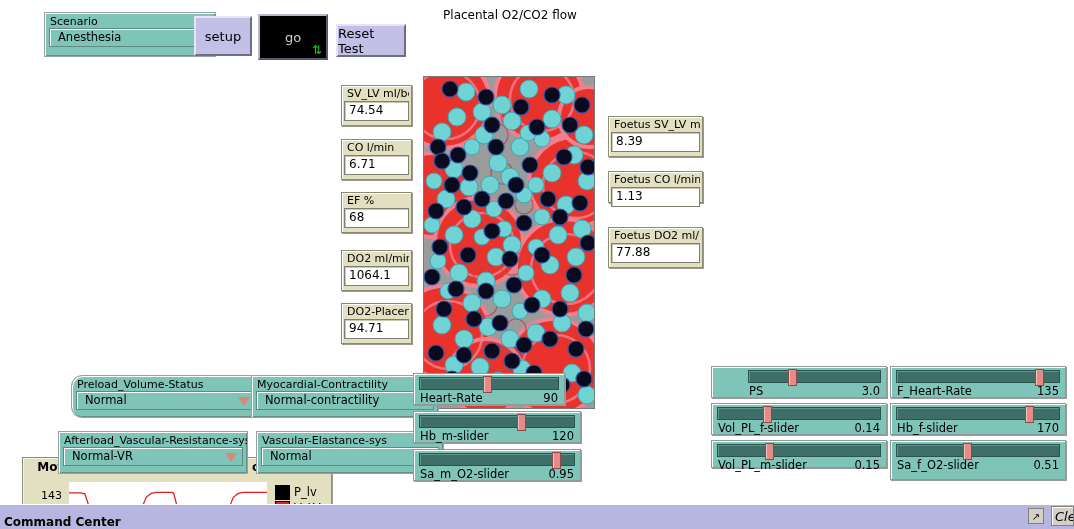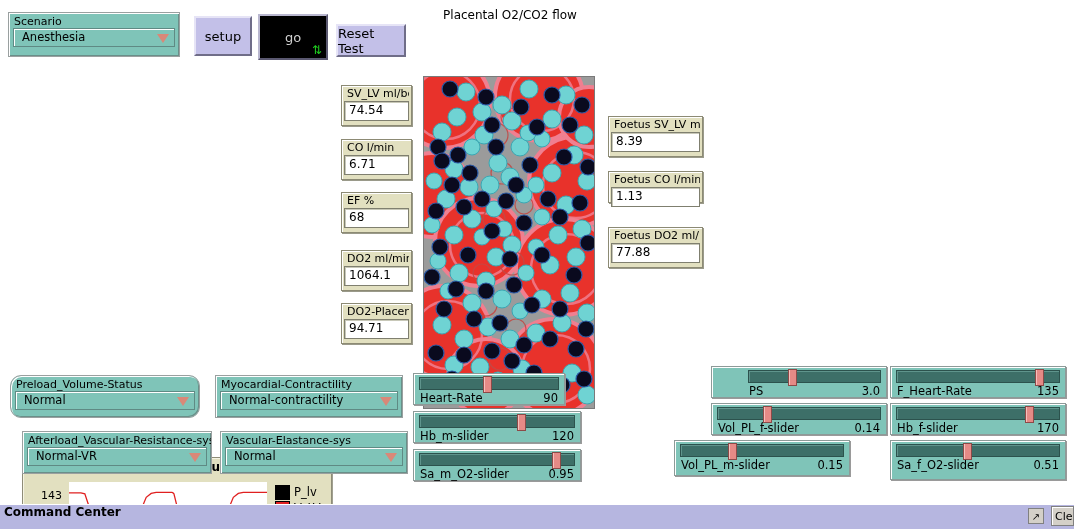--- a/index.html
+++ b/index.html
@@ -12,20 +12,21 @@
     position:relative;
   }
   .abs{position:absolute;}
 
   
   .lv-ring{
     background:#7fc4b8;
     border:1px solid #9aa0a0;
     box-shadow:inset 1px 1px 0 #ffffff, inset -1px -1px 0 #6a8f89;
     box-sizing:border-box;
+    margin-left:36px;
   }
   .lv-label{
     font-size:11px;color:#000;line-height:13px;
     padding:2px 0 0 5px;white-space:nowrap;overflow:hidden;
   }
   .lv-combo{
     background:#7fc4b8;
     border:1px solid #5f8a84;
     box-shadow:inset 1px 1px 0 #ffffff;
     box-sizing:border-box;
@@ -132,32 +133,32 @@
     box-shadow:inset 1px 1px 0 #ffffff;
     background:#9b9b9b;box-sizing:border-box;overflow:hidden;position:relative;
   }
   .ptitle{text-align:center;font-size:12px;white-space:nowrap;}
 
   
   .ccbar{
     background:#b6b6e0;border-top:1px solid #ffffff;
     box-sizing:border-box;
     font-weight:bold;font-size:12px;color:#000;
-    display:flex;align-items:flex-start;
+    display:flex;align-items:flex-end;
   }
   .cc-resize{
     width:15px;height:15px;background:#d4d0c8;
     border:1px solid #808080;box-sizing:border-box;
     display:flex;align-items:center;justify-content:center;font-size:10px;
   }
   .cc-clear{
     background:#d4d0c8;border:1px solid #808080;
     box-shadow:inset 1px 1px 0 #ffffff;
-    box-sizing:border-box;font-size:11px;
-    display:flex;align-items:center;padding-left:3px;overflow:hidden;
+    box-sizing:border-box;font-size:13px;
+    display:flex;align-items:center;padding-left:3px;overflow:hidden;font-style:italic;
   }
 </style>
 </head>
 <body>
 
 <div class="abs lv-ring" style="left:8px;top:12px;width:172px;height:45px;">
   <div class="lv-label">Scenario</div>
   <div class="lv-combo">
     <span class="txt">Anesthesia</span>
     <span class="lv-arrow"></span>
@@ -402,21 +403,21 @@
 </div>
 <div class="abs ind" style="left:608px;top:171px;width:95px;height:32px;">
   <div class="cap">Foetus CO l/min</div>
   <div class="val">1.13</div>
 </div>
 <div class="abs ind" style="left:608px;top:227px;width:95px;height:41px;">
   <div class="cap">Foetus DO2 ml/min</div>
   <div class="val">77.88</div>
 </div>
 
-<div class="abs lv-ring" style="left:10px;top:375px;width:190px;height:43px;border-radius:11px;">
+<div class="abs lv-ring" style="left:35px;top:375px;width:190px;height:43px;border-radius:11px;">
   <div class="lv-label">Preload_Volume-Status</div>
   <div class="lv-combo">
     <span class="txt">Normal</span>
     <span class="lv-arrow"></span>
   </div>
 </div>
 
 <div class="abs lv-ring" style="left:215px;top:375px;width:188px;height:43px;">
   <div class="lv-label">Myocardial-Contractility</div>
   <div class="lv-combo">
@@ -480,21 +481,21 @@
 </div>
 <div class="abs slider" style="left:711px;top:403px;width:176px;height:32px;">
   <div class="strack">
       <span class="sthumb" style="left:28%"></span>
     </div>
   <div class="srow">
       <span>Vol_PL_f-slider</span>
       <span>0.14</span>
     </div>
 </div>
-<div class="abs slider" style="left:674px;top:440px;width:176px;height:36px;">
+<div class="abs slider" style="left:711px;top:440px;width:176px;height:28px;">
   <div class="strack">
       <span class="sthumb" style="left:29%"></span>
     </div>
   <div class="srow">
       <span>Vol_PL_m-slider</span>
       <span>0.15</span>
     </div>
 </div>
 
 <div class="abs slider" style="left:890px;top:366px;width:176px;height:32px;">

